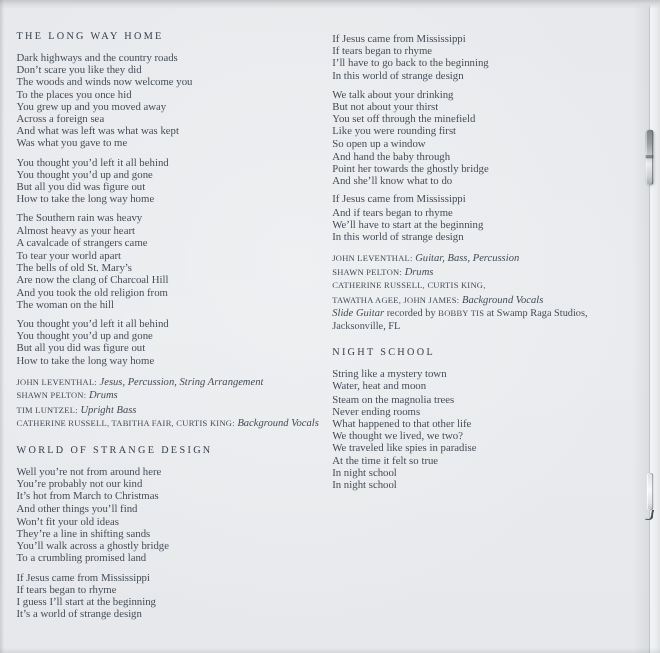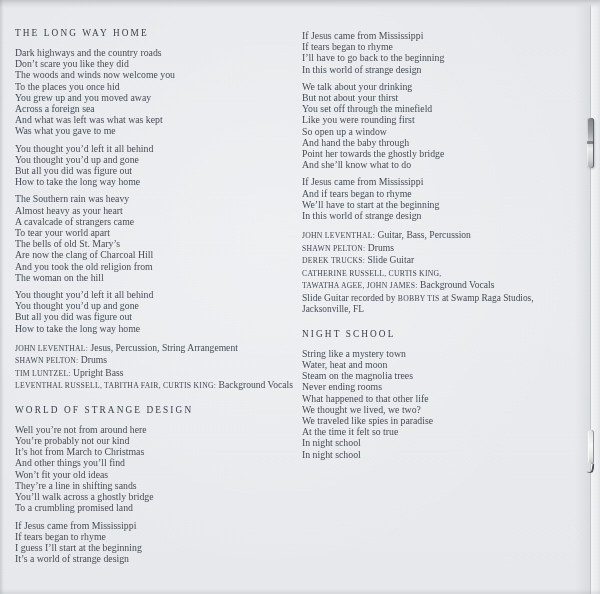--- a/index.html
+++ b/index.html
@@ -45,21 +45,21 @@
   .col-right{left:302px;top:30px;width:272px;}
   .song-title{
     margin:0 0 8px 0;font-size:9.3px;font-weight:normal;
     letter-spacing:2.1px;color:#39414c;line-height:12px;white-space:nowrap;}
   .song-title.mid{margin-top:12px;}
   .stanza{margin:0 0 6px 0;white-space:pre-line;}
   .credits{margin-top:8px;font-size:9.4px;line-height:11.5px;}
   .credit-line{white-space:nowrap;}
   .credit-line.wrap{white-space:normal;}
   .cname{font-size:7.7px;letter-spacing:0.25px;color:#414954;margin-top:20px;}
-  .crole{font-size:9.6px;}
+  .crole{font-style:italic;font-size:9.6px;}
 </style>
 </head>
 <body>
 
 <div class="page">
 
   <div class="col col-left">
     <h2 class="song-title">THE LONG WAY HOME</h2>
 
     <p class="stanza">Dark highways and the country roads
@@ -94,21 +94,21 @@
       </div>
       <div class="credit-line">
         <span class="cname">SHAWN PELTON:</span>
         <span class="crole">Drums</span>
       </div>
       <div class="credit-line">
         <span class="cname">TIM LUNTZEL:</span>
         <span class="crole">Upright Bass</span>
       </div>
       <div class="credit-line">
-        <span class="cname">LEVENTHAL RUSSELL, TABITHA FAIR, CURTIS KING:</span>
+        <span class="cname">CATHERINE RUSSELL, TABITHA FAIR, CURTIS KING:</span>
         <span class="crole">Background Vocals</span>
       </div>
     </div>
 
     <h2 class="song-title mid">WORLD OF STRANGE DESIGN</h2>
 
     <p class="stanza">Well you’re not from around here
 You’re probably not our kind
 It’s hot from March to Christmas
 And other things you’ll find
@@ -143,24 +143,20 @@
     <div class="credits">
       <div class="credit-line">
         <span class="cname">JOHN LEVENTHAL:</span>
         <span class="crole">Guitar, Bass, Percussion</span>
       </div>
       <div class="credit-line">
         <span class="cname">SHAWN PELTON:</span>
         <span class="crole">Drums</span>
       </div>
       <div class="credit-line">
-        <span class="cname">DEREK TRUCKS:</span>
-        <span class="crole">Slide Guitar</span>
-      </div>
-      <div class="credit-line">
         <span class="cname">CATHERINE RUSSELL, CURTIS KING,</span>
         <span class="crole"></span>
       </div>
       <div class="credit-line">
         <span class="cname">TAWATHA AGEE, JOHN JAMES:</span>
         <span class="crole">Background Vocals</span>
       </div>
       <div class="credit-line wrap"><span class="crole">Slide Guitar</span><span> recorded by </span><span class="cname">BOBBY TIS</span><span> at Swamp Raga Studios, Jacksonville, FL</span></div>
     </div>
 

